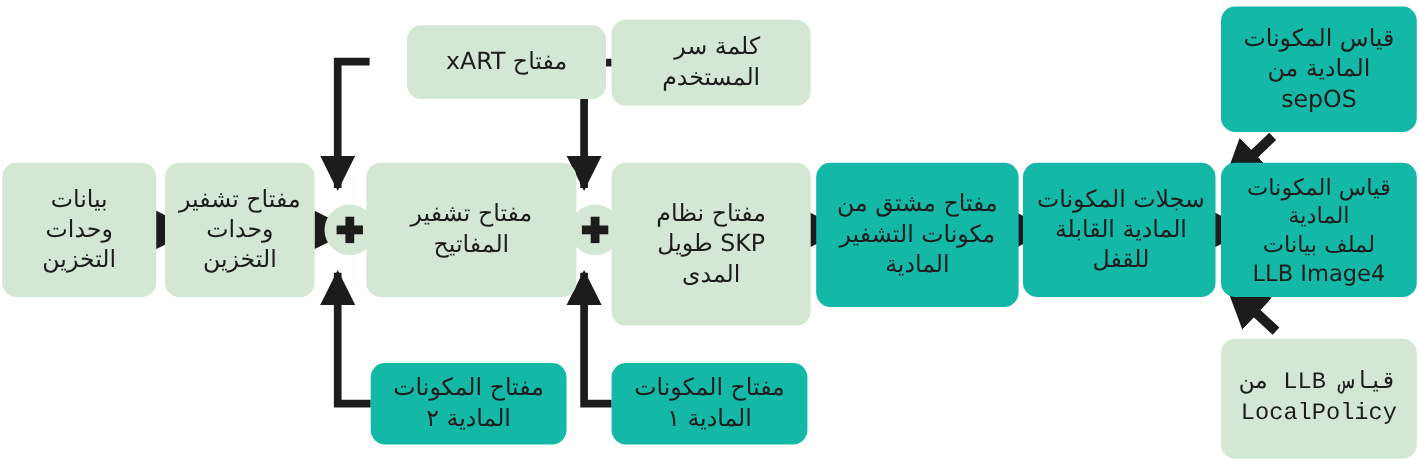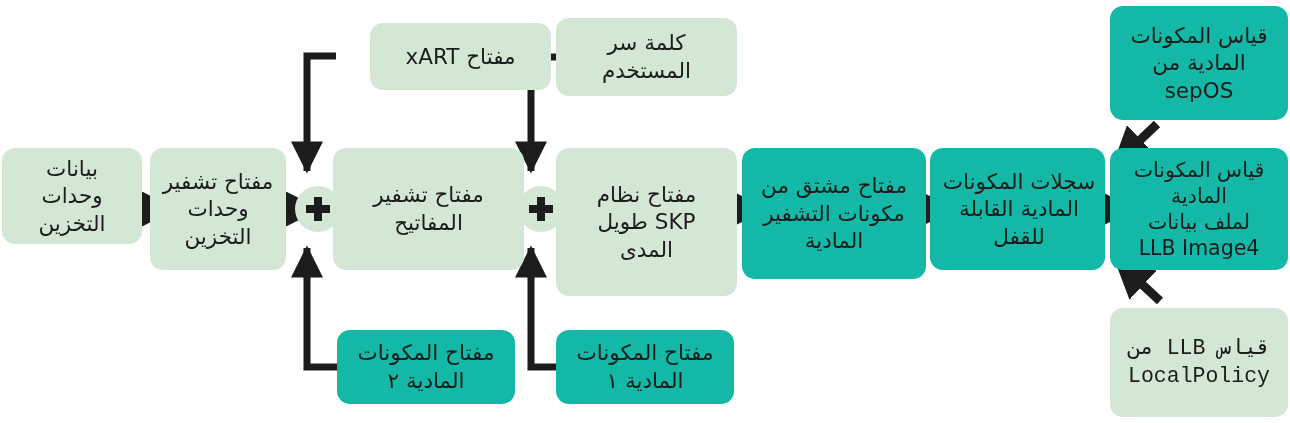--- a/index.html
+++ b/index.html
@@ -111,21 +111,21 @@
 
     <g stroke="#1c1c1c" stroke-width="9" fill="none">
       <path d="M 1157 124 L 1116 163" marker-end="url(#tri-diag)"></path>
     </g>
 
     <g stroke="#1c1c1c" stroke-width="9" fill="none">
       <path d="M 1160 301 L 1118 262" marker-end="url(#tri-diag)"></path>
     </g>
   </svg>
 
-  <div class="node green" style="left:2px;top:148px;width:140px;height:96px;">بيانات
+  <div class="node green" style="left:2px;top:148px;width:140px;height:122px;">بيانات
 وحدات
 التخزين</div>
 
   <div class="node green" style="left:150px;top:148px;width:136px;height:122px;">مفتاح تشفير
 وحدات
 التخزين</div>
 
   <div class="node green" style="left:333px;top:148px;width:191px;height:122px;">مفتاح تشفير
 المفاتيح</div>
 
@@ -148,21 +148,21 @@
 
   <div class="node blue" style="left:1110px;top:6px;width:178px;height:114px;">قياس المكونات
 المادية من
 sepOS</div>
 
   <div class="node green mono-bold" style="left:1110px;top:308px;width:178px;height:109px;font-family:Liberation Mono, monospace;">قياس LLB من
 LocalPolicy</div>
 
   <div class="node green" style="left:336px;top:23px;width:181px;height:67px;margin-left:34px;">مفتاح xART</div>
 
-  <div class="node green" style="left:556px;top:18px;width:181px;height:78px;">كلمة سر
+  <div class="node green" style="left:556px;top:18px;width:181px;height:78px;text-align:right;">كلمة سر
 المستخدم</div>
 
   <div class="node blue" style="left:337px;top:330px;width:178px;height:74px;">مفتاح المكونات
 المادية ٢</div>
 
   <div class="node blue" style="left:556px;top:330px;width:178px;height:74px;">مفتاح المكونات
 المادية ١</div>
 
   <div class="junction" style="left:295px;top:186px;">
     <span class="plus-h"></span>

